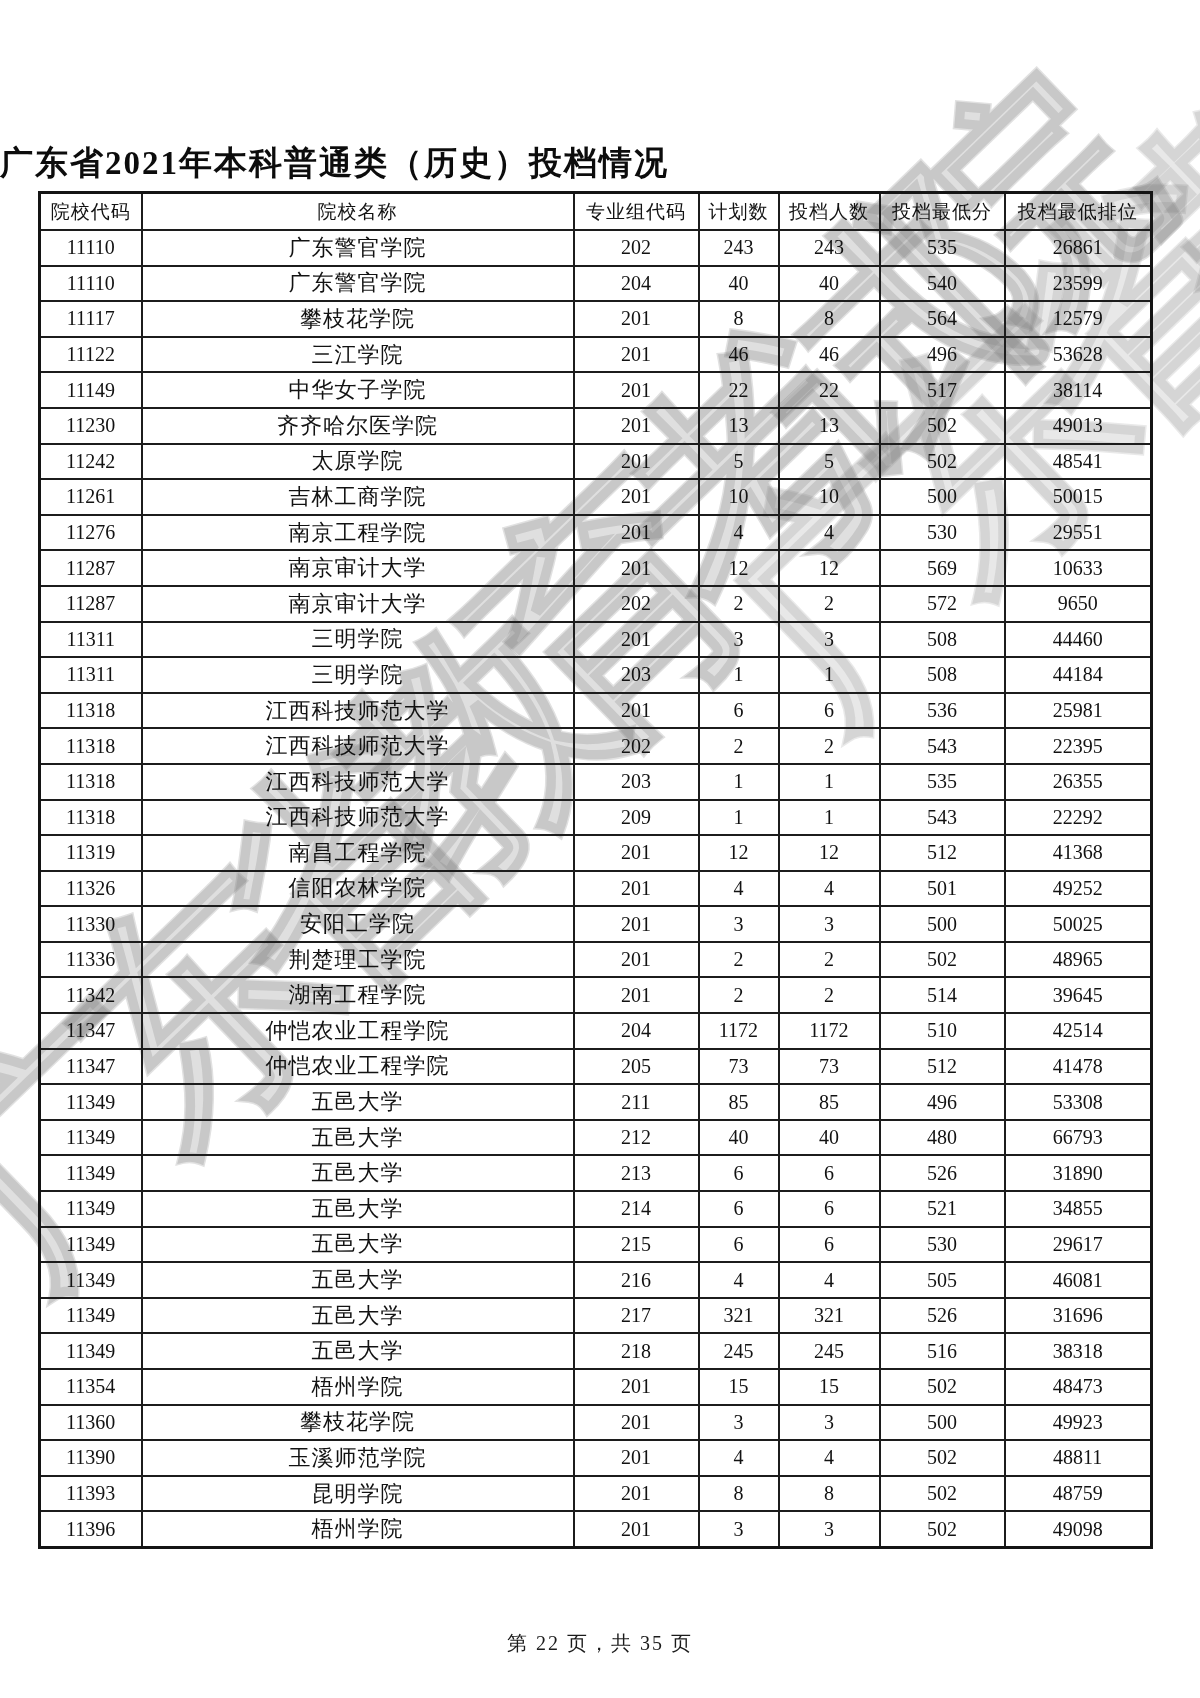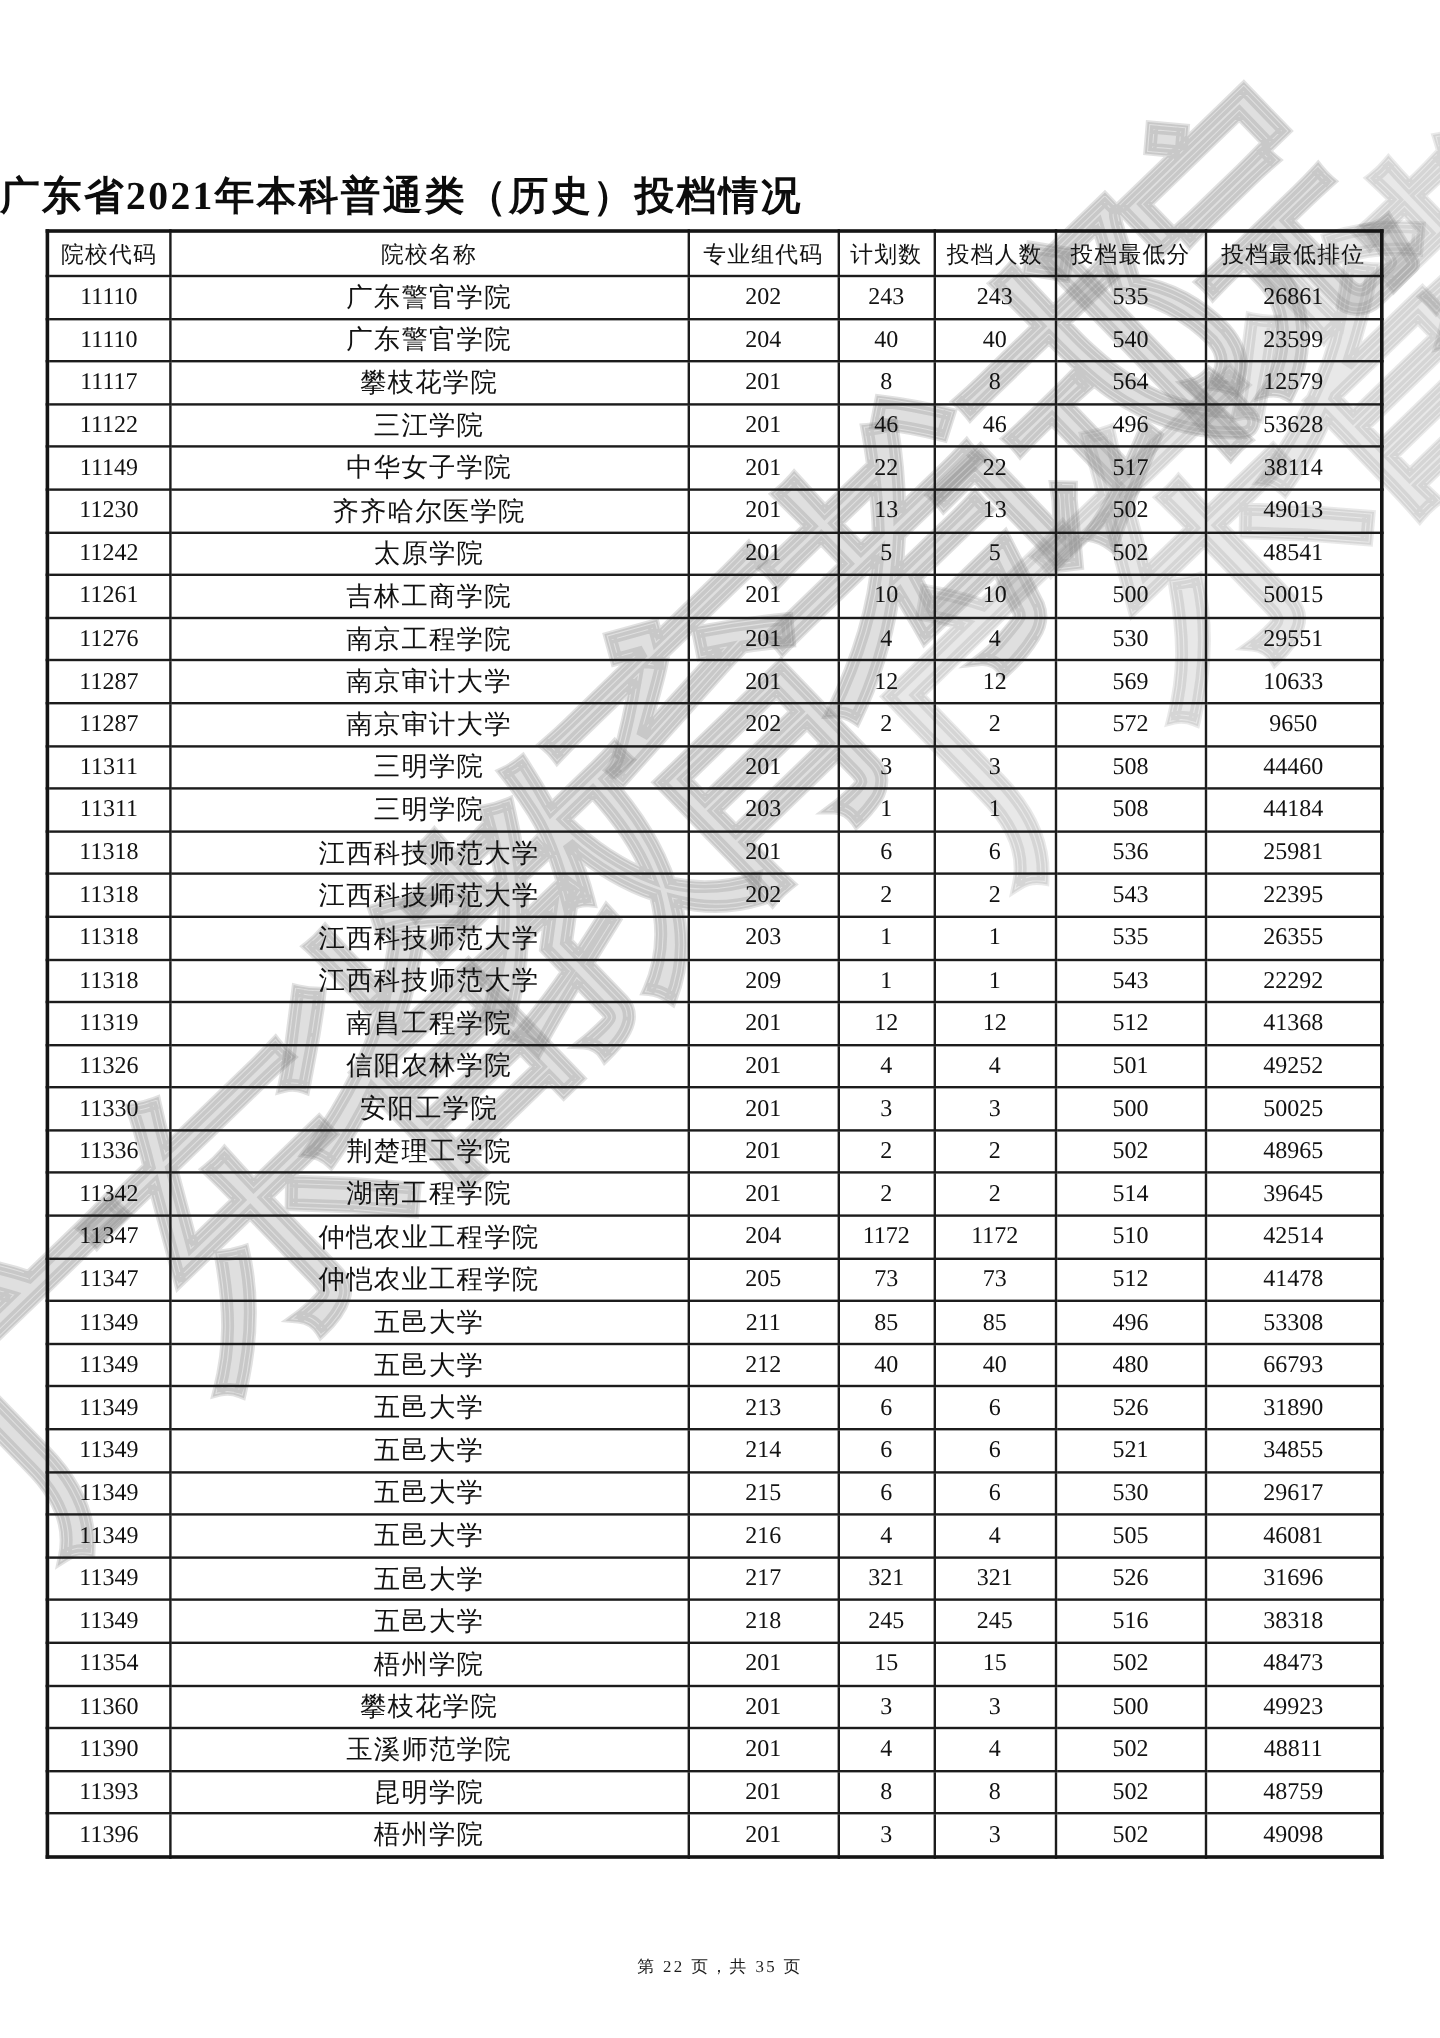--- a/index.html
+++ b/index.html
@@ -84,21 +84,21 @@
   .col-2 { width:125px; }
   .col-3 { width:80px; }
   .col-4 { width:101px; }
   .col-5 { width:125px; }
   .col-6 { width:147px; }
 
   .footer {
     position:absolute;
     top:1630px; left:0; width:100%;
     text-align:center;
-    font-size:14px;
+    font-size:20px;
     color:#1a1a1a;
     letter-spacing:2px;
     z-index:2;
   }
 </style>
 </head>
 <body>
 
 <div class="page">
 

